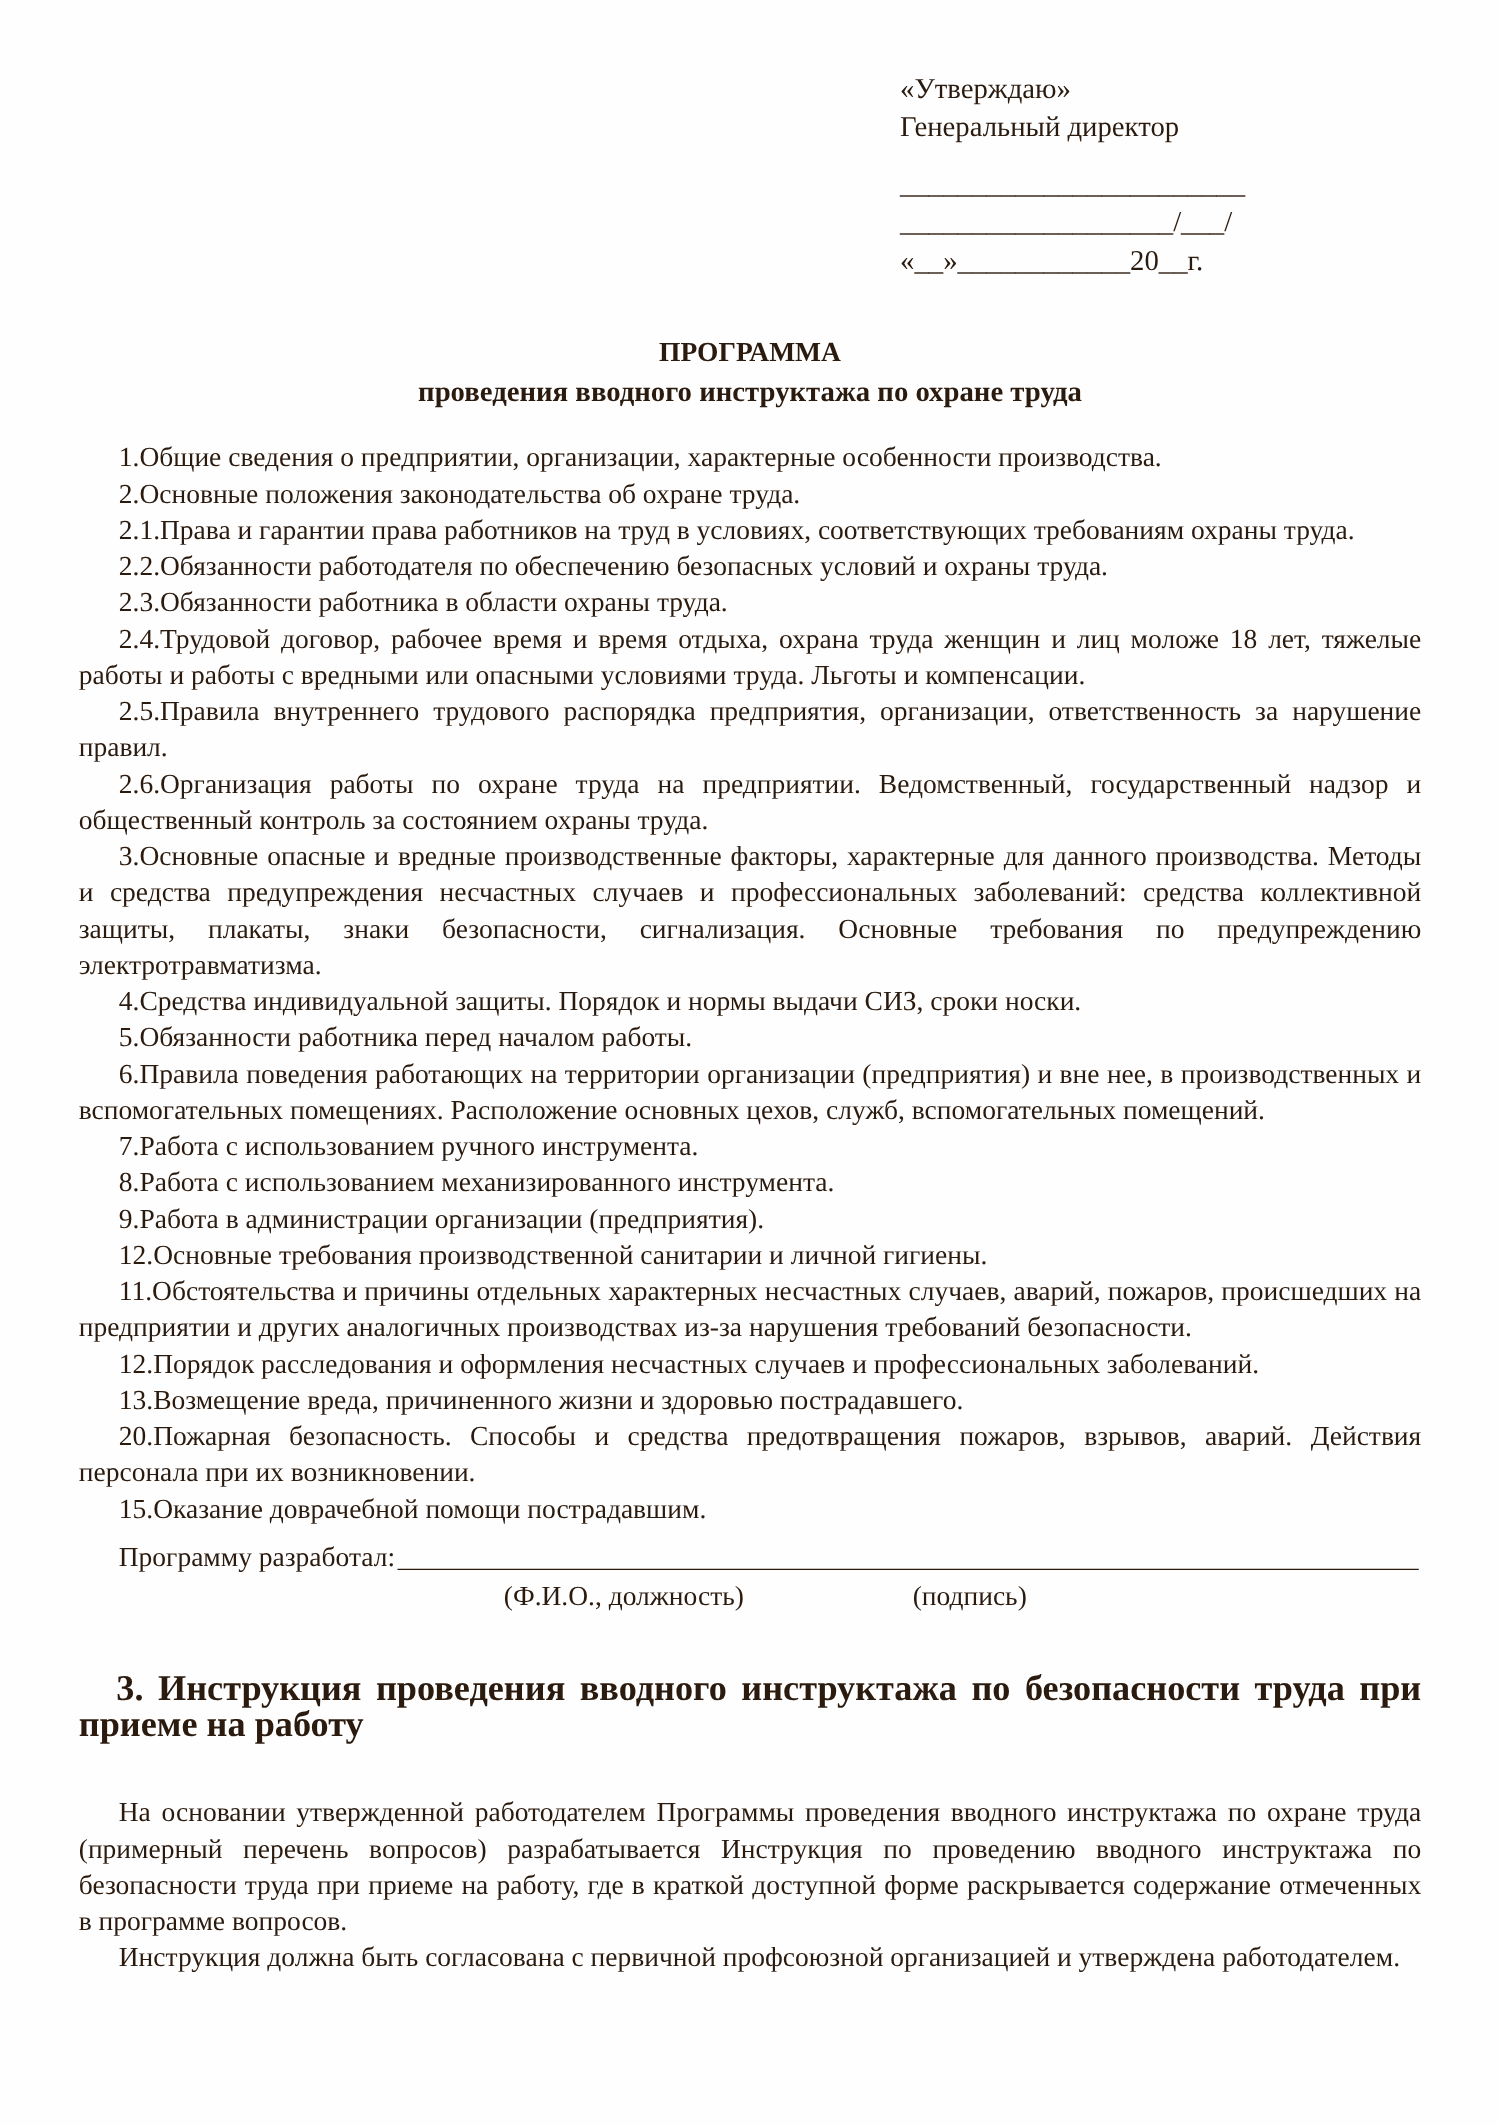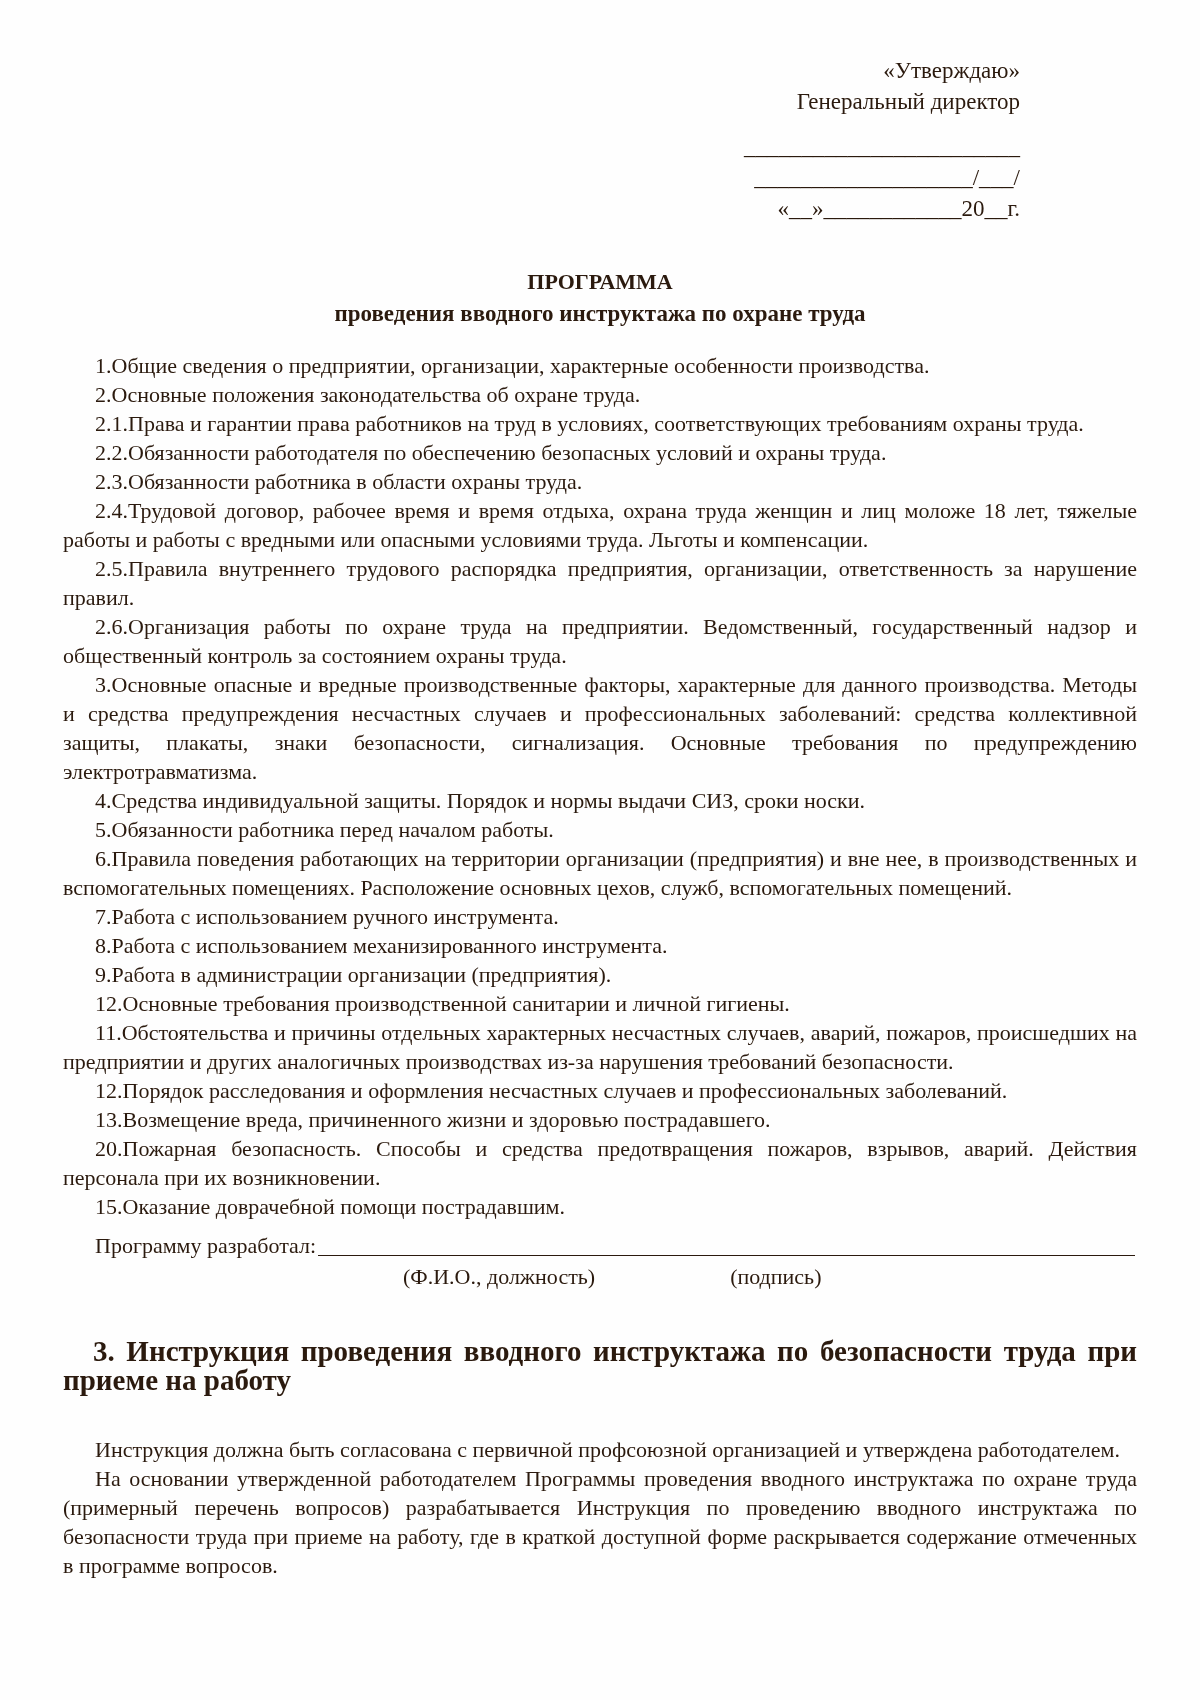--- a/index.html
+++ b/index.html
@@ -28,21 +28,21 @@
     position: relative;
     z-index: 1;
     padding: 55px 63px 0 63px;
     font-size: 22px;
     line-height: 29px;
   }
   
   .approval {
     width: 300px;
     margin: 0 117px 12px auto;
-    text-align: right;
+    text-align: left;
     font-size: 23px;
     line-height: 31px;
     white-space: nowrap;
   }
   .approval .sign-gap { margin-top: 14px; }
   
   .title-block { text-align: center; margin-top: 42px; }
   .title-main { font-size: 22px; font-weight: bold; line-height: 32px; }
   .title-sub  { font-size: 23px; font-weight: bold; line-height: 32px; }
   
@@ -131,18 +131,18 @@
         <span class="fill-line"></span>
       </div>
       <div class="sig-caption">
         <span class="cap-left">(Ф.И.О., должность)</span>
         <span class="cap-right">(подпись)</span>
       </div>
     </div>
 
     <p class="section3-heading">3. Инструкция проведения вводного инструктажа по безопасности труда при приеме на работу</p>
     <div class="section3-body">
+      <p class="item">На основании утвержденной работодателем Программы проведения вводного инструктажа по охране труда (примерный перечень вопросов) разрабатывается Инструкция по проведению вводного инструктажа по безопасности труда при приеме на работу, где в краткой доступной форме раскрывается содержание отмеченных в программе вопросов.</p>
       <p class="item">Инструкция должна быть согласована с первичной профсоюзной организацией и утверждена работодателем.</p>
-      <p class="item">На основании утвержденной работодателем Программы проведения вводного инструктажа по охране труда (примерный перечень вопросов) разрабатывается Инструкция по проведению вводного инструктажа по безопасности труда при приеме на работу, где в краткой доступной форме раскрывается содержание отмеченных в программе вопросов.</p>
     </div>
 
   </div>
 </div>
 
 </body></html>

